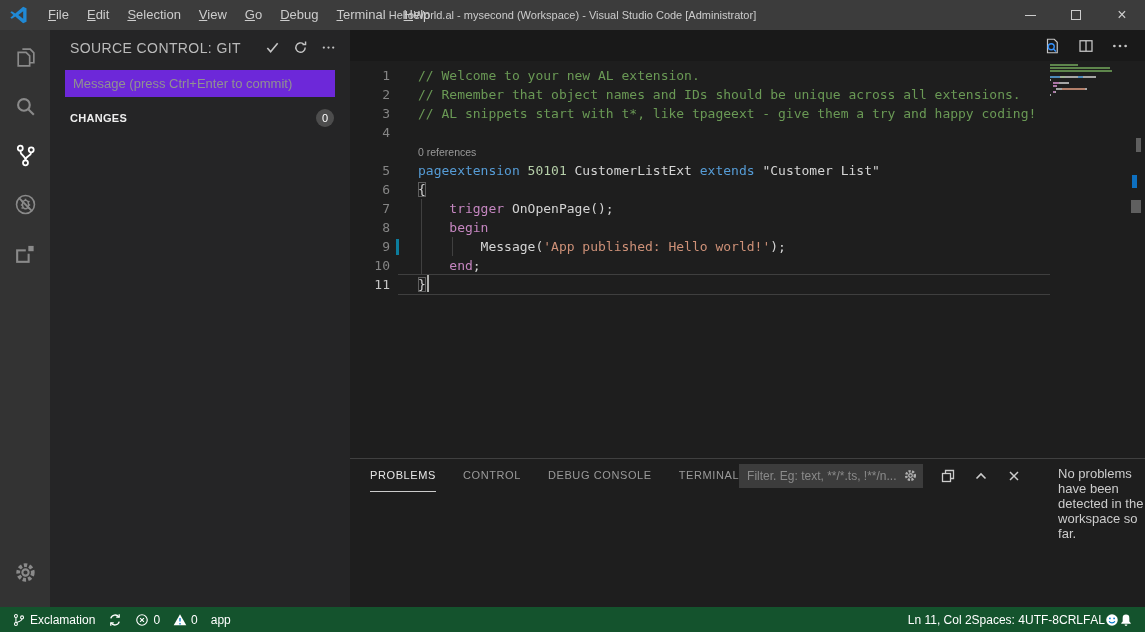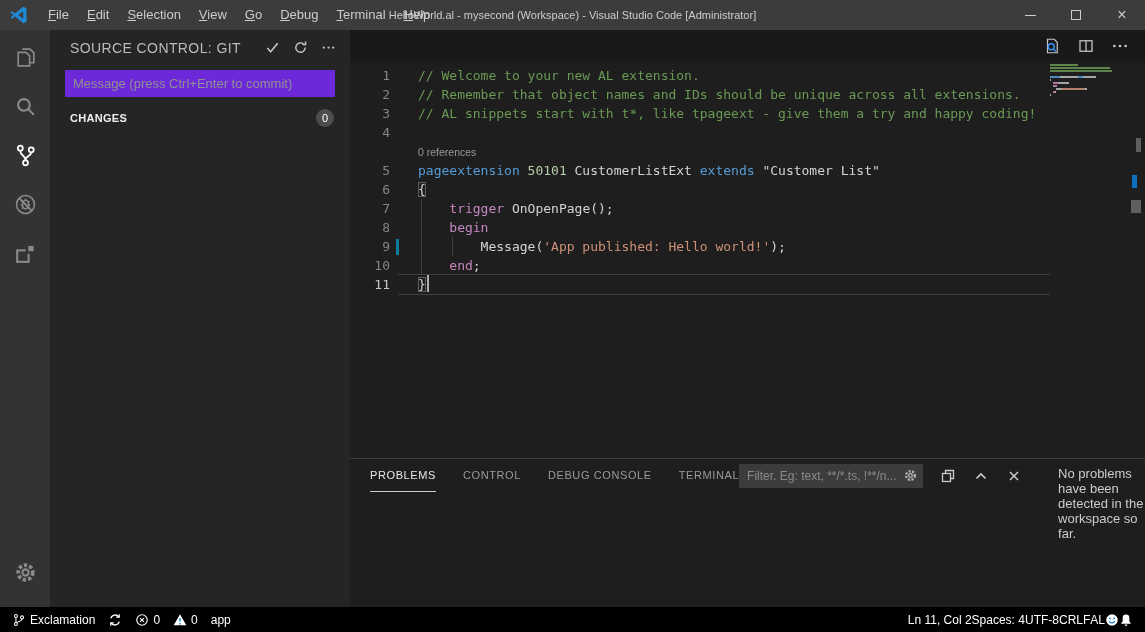--- a/index.html
+++ b/index.html
@@ -353,21 +353,21 @@
           </div>
       </div>
       <div class="panel-body">
         <span>No problems have been detected in the workspace so far.</span>
       </div>
     </div>
 
   </div>
 </div>
 
-<div class="statusbar" style="background: #000000;">
+<div class="statusbar" style="background: #14532d;">
   <div class="sb-left">
       <div class="status-item">
         <span class="ic">
           <svg viewBox="0 0 16 16" fill="none" stroke="currentColor" stroke-width="1.2">
             <circle cx="4.5" cy="3.5" r="1.7"></circle>
             <circle cx="11.5" cy="5" r="1.7"></circle>
             <circle cx="4.5" cy="12.5" r="1.7"></circle>
             <path d="M4.5 5.2v5.6M11.5 6.7c0 3.2-4.2 2.4-6.5 4.5"></path>
           </svg>
         </span>

